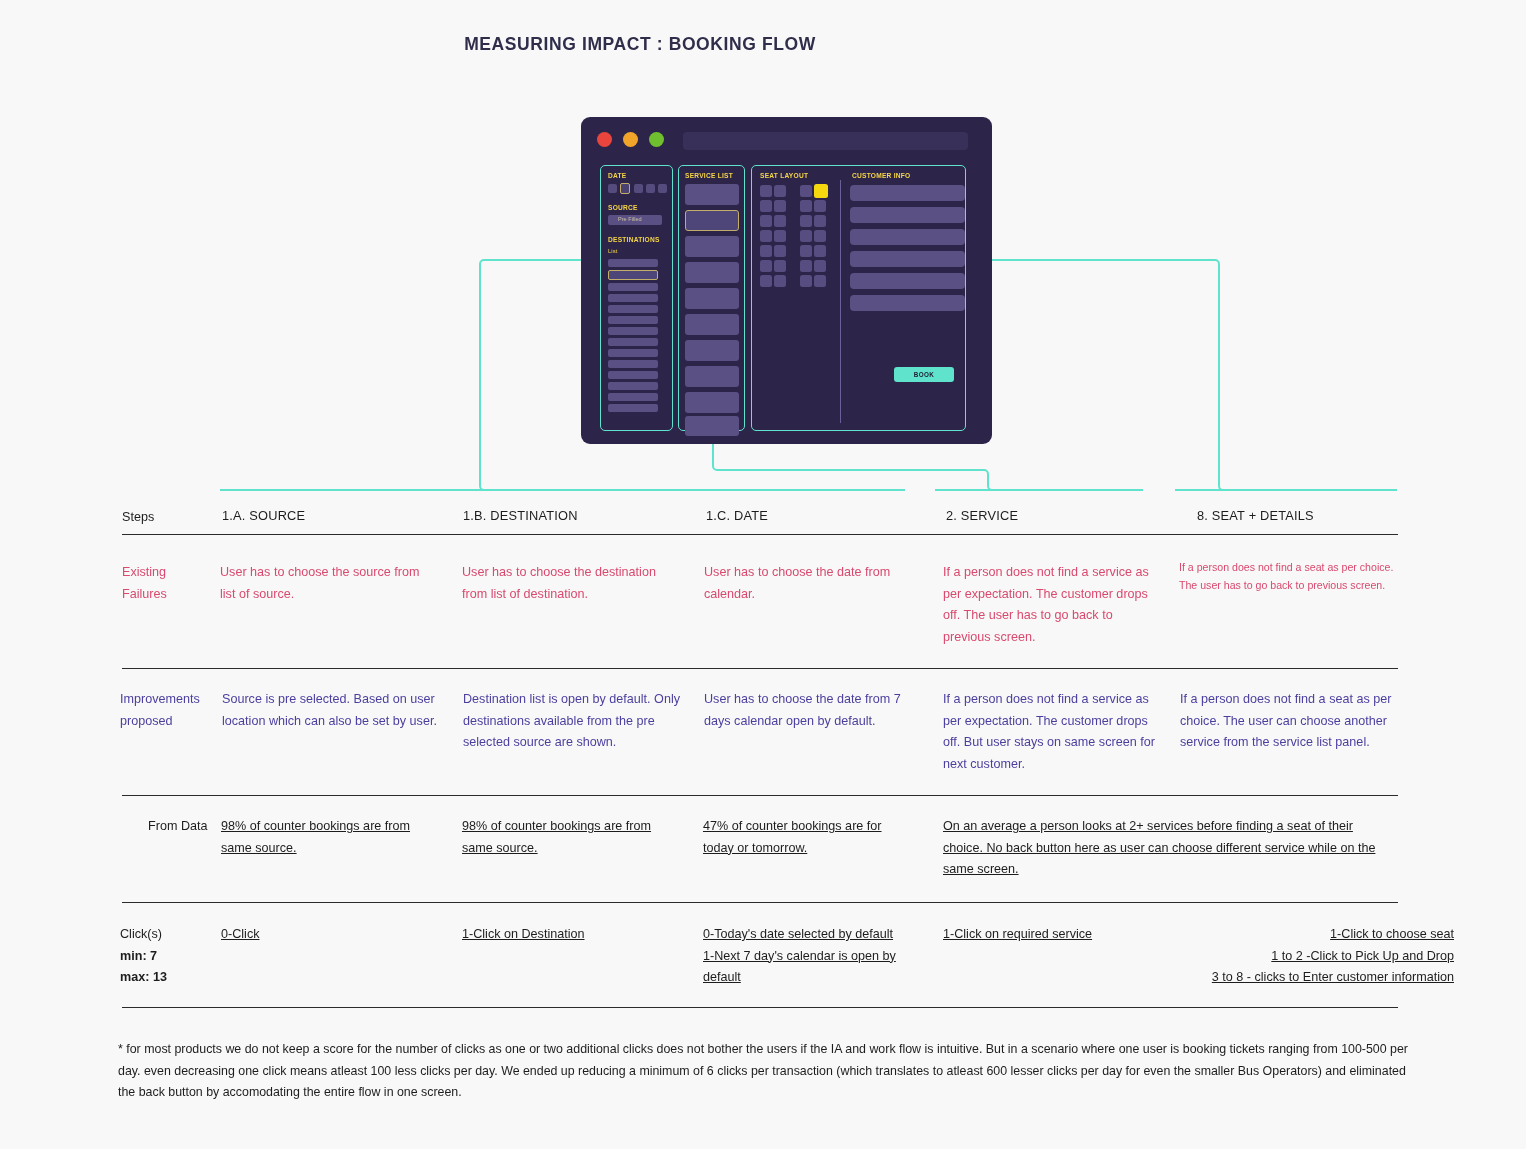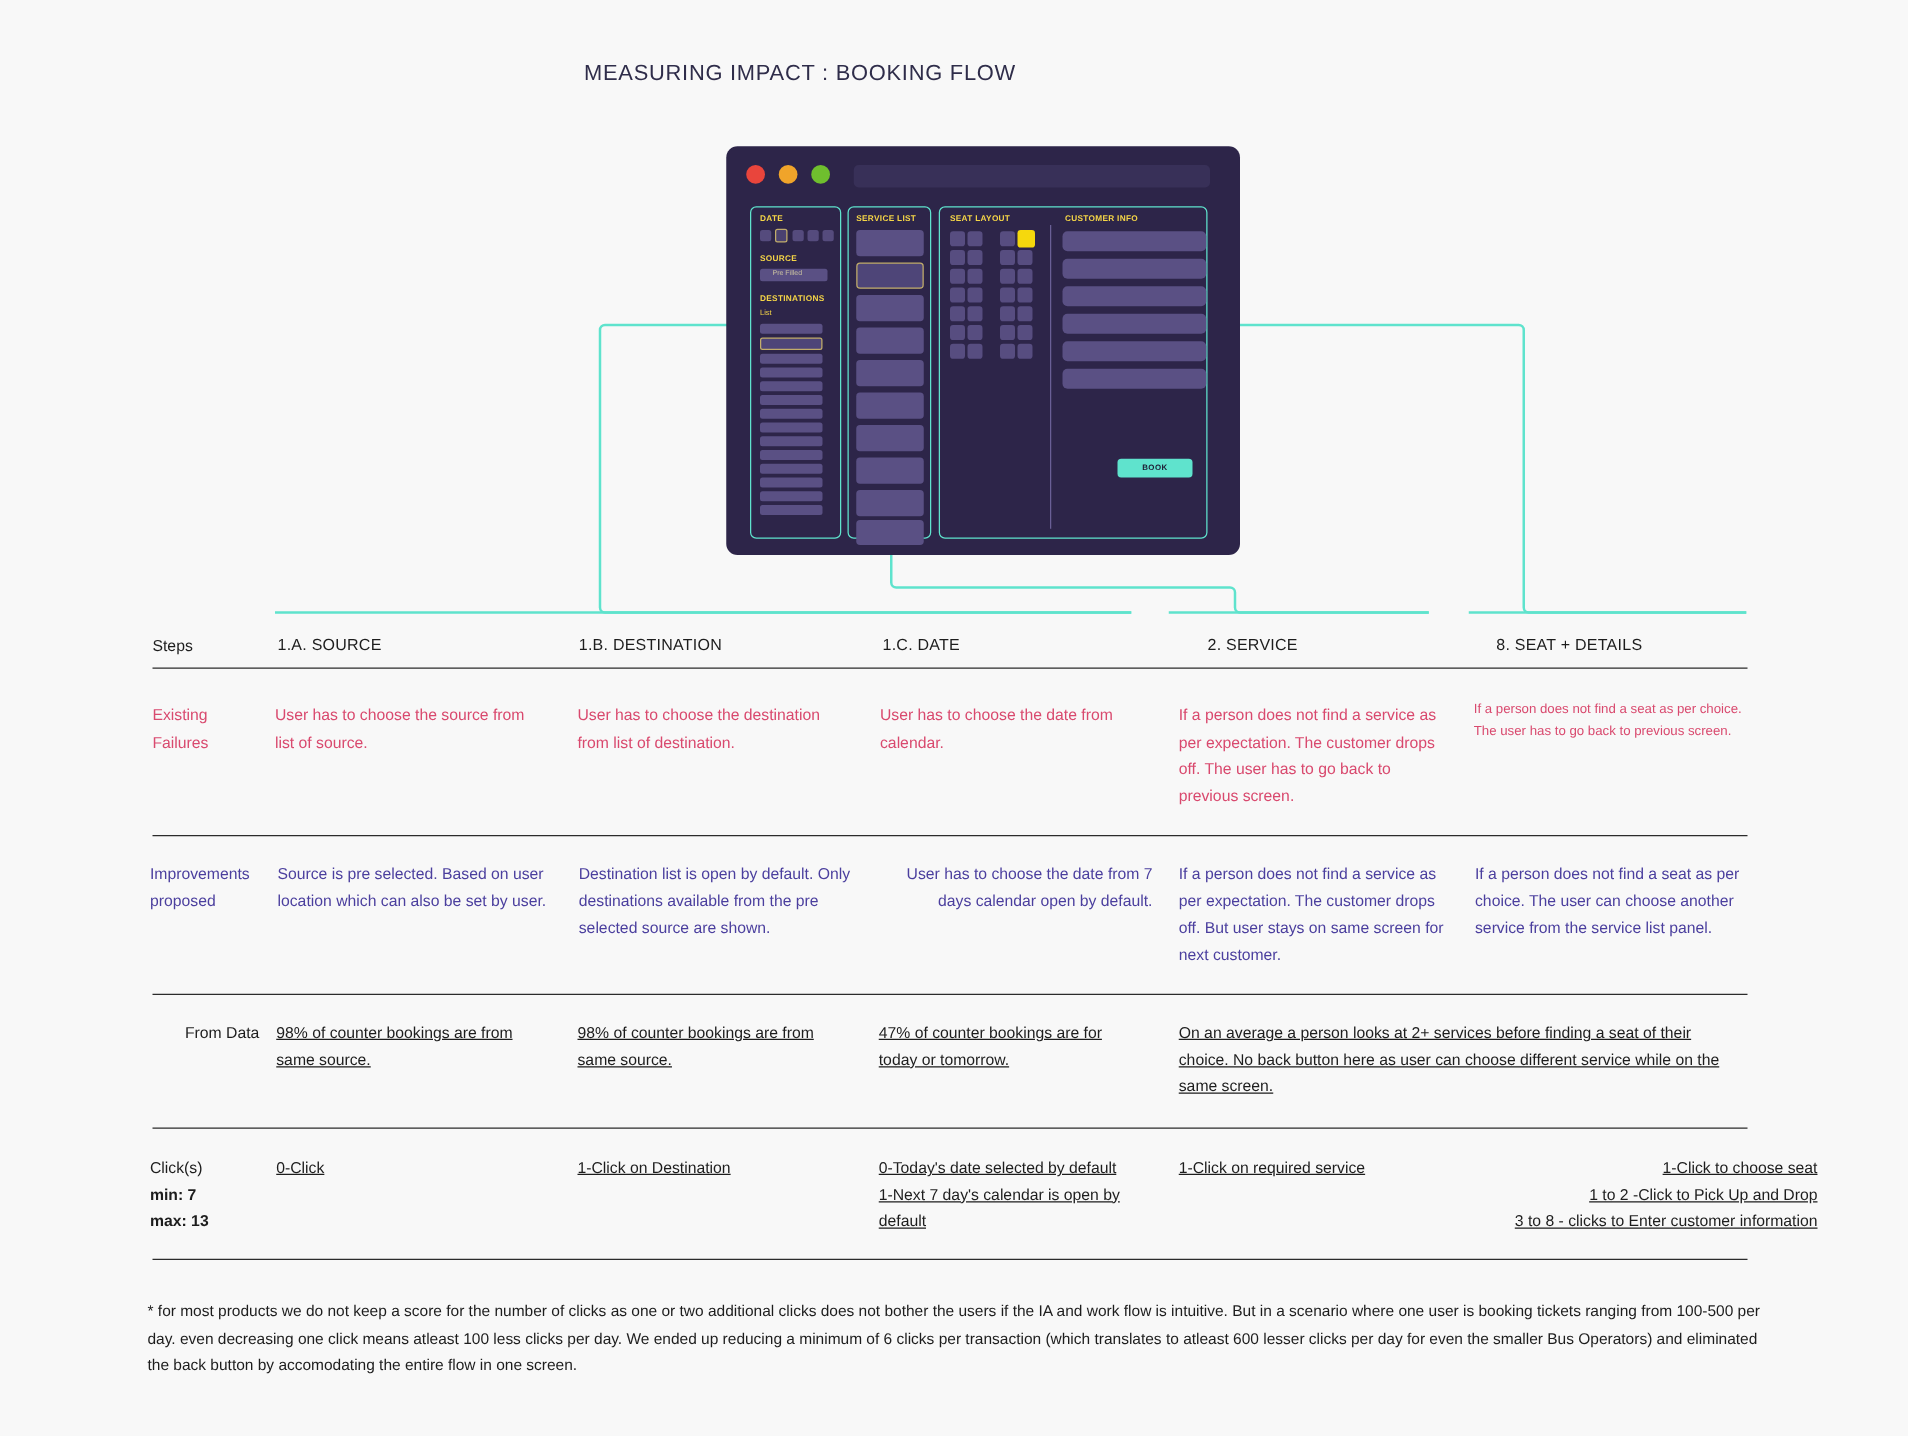--- a/index.html
+++ b/index.html
@@ -6,23 +6,23 @@
   html, body {
     width: 1526px; height: 1149px;
     background: #f7f7f7;
     font-family: "Liberation Sans", sans-serif;
     overflow: hidden;
   }
   .page { position: relative; width: 1526px; height: 1149px; background: #f8f8f8; }
 
   
   .title {
-    position: absolute; left: 0; top: 48px; width: 1280px;
+    position: absolute; left: 0; top: 34px; width: 1280px;
     text-align: center;
-    font-size: 17.5px; font-weight: normal; letter-spacing: .6px;
+    font-size: 17.5px; font-weight: bold; letter-spacing: .6px;
     color: #2f2d4a;
   }
 
   
   .mockup {
     position: absolute; left: 581px; top: 117px;
     width: 411px; height: 327px;
     background: #2d2549; border-radius: 9px;
   }
   .dots { position: absolute; left: 16px; top: 15px; display: flex; gap: 11px; }
@@ -231,21 +231,21 @@
 
     <div class="bookbtn">BOOK</div>
   </div>
 
   <div class="table">
 
     <div class="rowlabel" style="left:122px; top:507px;">Steps</div>
     <div class="step-head" style="left:222px; top:508px;">1.A. SOURCE</div>
     <div class="step-head" style="left:463px; top:508px;">1.B. DESTINATION</div>
     <div class="step-head" style="left:706px; top:508px;">1.C. DATE</div>
-    <div class="step-head" style="left:946px; top:508px;margin-left:20px;">2. SERVICE</div>
+    <div class="step-head" style="left:946px; top:508px;">2. SERVICE</div>
     <div class="step-head" style="left:1197px; top:508px;">8. SEAT + DETAILS</div>
 
     <div class="hline" style="left:122px; top:534px; width:1276px;"></div>
 
     <div class="rowlabel pink" style="left:122px; top:562px;">
       <span>Existing</span><br>
       <span>Failures</span>
     </div>
     <div class="cell c-pink" style="left:220px; top:562px; width:215px;">User has to choose the source from list of source.</div>
     <div class="cell c-pink" style="left:462px; top:562px; width:222px;">User has to choose the destination from list of destination.</div>
@@ -254,21 +254,21 @@
     <div class="cell c-pink" style="left:1179px; top:558px; width:226px; font-size:10.6px; line-height:18px;">If a person does not find a seat as per choice. The user has to go back to previous screen.</div>
 
     <div class="hline" style="left:122px; top:668px; width:1276px;"></div>
 
     <div class="rowlabel violet" style="left:120px; top:689px;">
       <span>Improvements</span><br>
       <span>proposed</span>
     </div>
     <div class="cell c-violet" style="left:222px; top:689px; width:220px;">Source is pre selected. Based on user location which can also be set by user.</div>
     <div class="cell c-violet" style="left:463px; top:689px; width:222px;">Destination list is open by default. Only destinations available from the pre selected source are shown.</div>
-    <div class="cell c-violet" style="left:704px; top:689px; width:218px;text-align:right;">User has to choose the date from 7 days calendar open by default.</div>
+    <div class="cell c-violet" style="left:704px; top:689px; width:218px;">User has to choose the date from 7 days calendar open by default.</div>
     <div class="cell c-violet" style="left:943px; top:689px; width:215px;">If a person does not find a service as per expectation. The customer drops off. But user stays on same screen for next customer.</div>
     <div class="cell c-violet" style="left:1180px; top:689px; width:212px;">If a person does not find a seat as per choice. The user can choose another service from the service list panel.</div>
 
     <div class="hline" style="left:122px; top:795px; width:1276px;"></div>
 
     <div class="rowlabel" style="left:120px; top:816px;margin-left:28px;">From Data</div>
     <div class="cell c-dark" style="left:221px; top:816px; width:215px;">98% of counter bookings are from same source.</div>
     <div class="cell c-dark" style="left:462px; top:816px; width:215px;">98% of counter bookings are from same source.</div>
     <div class="cell c-dark" style="left:703px; top:816px; width:212px;">47% of counter bookings are for today or tomorrow.</div>
     <div class="cell c-dark" style="left:943px; top:816px; width:452px;">On an average a person looks at 2+ services before finding a seat of their choice. No back button here as user can choose different service while on the same screen.</div>

